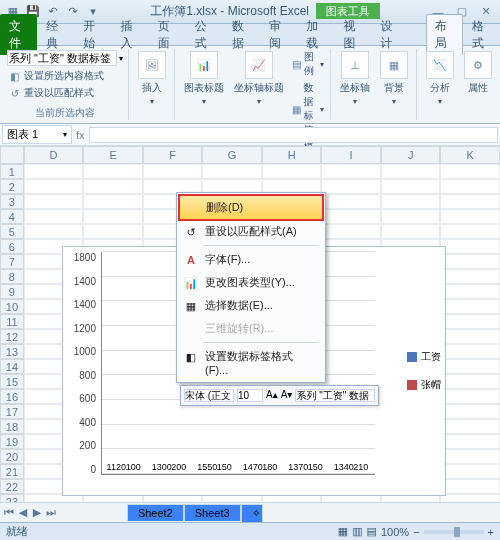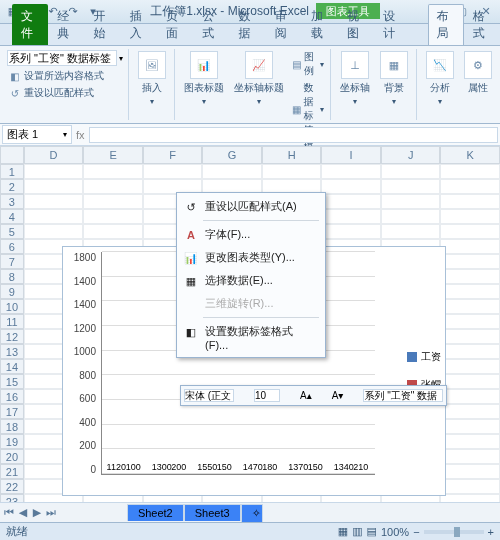--- a/index.html
+++ b/index.html
@@ -4,21 +4,21 @@
 <style>
 * { box-sizing: border-box; margin: 0; padding: 0; font-family: "Microsoft YaHei", SimSun, sans-serif; }
 body { background: #fff; width: 500px; height: 540px; overflow: hidden; font-size: 11px; }
 .titlebar { height: 24px; background: linear-gradient(#e8f1f8,#d4e4f0); display: flex; align-items: center; padding: 0 4px; border-bottom: 1px solid #a0b8d0; }
 .qat { display: flex; gap: 2px; align-items: center; }
 .qat-btn { width: 18px; height: 18px; display: flex; align-items: center; justify-content: center; color: #4a6a8a; }
 .title-text { flex: 1; text-align: center; color: #3a5a7a; font-size: 12px; }
 .chart-tools { background: #4CAF50; color: #fff; padding: 2px 10px; font-size: 11px; border-radius: 0 0 0 0; }
 .win-btns { display: flex; gap: 4px; }
 .win-btn { width: 20px; height: 14px; display:flex;align-items:center;justify-content:center;color:#5a7a9a;}
-.tabs { height: 22px; background: #dce8f4; display: flex; align-items: flex-end; padding-left: 12px; border-bottom: 1px solid #a0b8d0; }
+.tabs { height: 22px; background: #dce8f4; display: flex; align-items: center; padding-left: 0; border-bottom: 1px solid #a0b8d0; }
 .tab { padding: 3px 8px; font-size: 12px; color: #3a5a7a; cursor: pointer; border: 1px solid transparent; border-bottom: none; }
 .tab.file { background: #107c10; color: #fff; border-radius: 2px 2px 0 0; }
 .tab.active { background: #f4f8fc; border-color: #a0b8d0; border-radius: 2px 2px 0 0; margin-left: 17px; }
 .ribbon { height: 78px; background: #f0f5fa; border-bottom: 1px solid #a0b8d0; display: flex; padding: 3px 2px; gap: 1px; }
 .rgroup { display: flex; flex-direction: column; padding: 0 4px; border-right: 1px solid #c8d8e8; }
 .rgroup-body { flex: 1; display: flex; gap: 2px; align-items: flex-start; }
 .rgroup-label { text-align: center; font-size: 10px; color: #5a7a9a; padding-top: 2px; display:flex;align-items:center;justify-content:center;gap:2px;}
 .rbtn { display: flex; flex-direction: column; align-items: center; gap: 2px; padding: 2px 4px; color: #3a5a7a; }
 .rbtn-icon { width: 28px; height: 28px; background: #fff; border: 1px solid #c8d8e8; display:flex;align-items:center;justify-content:center;color:#6a8aaa;}
 .rbtn-lbl { font-size: 10px; white-space: nowrap; }
@@ -50,21 +50,21 @@
 .dlbl { position: absolute; top: -12px; left: 50%; transform: translateX(-50%); font-size: 9px; white-space: nowrap; }
 .legend { position: absolute; right: 4px; top: 50%; transform: translateY(-50%); font-size: 10px; }
 .legend-item { display: flex; align-items: center; gap: 4px; margin: 14px 0; }
 .swatch { width: 10px; height: 10px; }
 .ctx-menu { position: absolute; left: 176px; top: 192px; width: 150px; background: #fafcfe; border: 1px solid #9ab4d0; box-shadow: 2px 2px 4px rgba(0,0,0,0.3); padding: 2px; font-size: 11px; z-index: 20; }
 .ctx-item { padding: 4px 8px 4px 26px; color: #222; position: relative; }
 .ctx-item.hl { background: linear-gradient(#ffe9a8,#ffd454); border: 2px solid #e03030; margin:-1px; }
 .ctx-item.disabled { color: #aaa; }
 .ctx-sep { height: 1px; background: #d0d8e0; margin: 2px 4px 2px 24px; }
 .ctx-icon { position: absolute; left: 4px; width: 16px; height: 16px; display:flex;align-items:center;justify-content:center;}
-.mini-tb { position: absolute; left: 180px; top: 385px; background: #f4f8fc; border: 1px solid #9ab4d0; padding: 3px; display: flex; gap: 20px; align-items: center; box-shadow: 1px 1px 3px rgba(0,0,0,0.2); z-index: 20; font-size:10px;}
+.mini-tb { position: absolute; left: 180px; top: 385px; background: #f4f8fc; border: 1px solid #9ab4d0; padding: 3px; display: flex; gap: 3px; align-items: flex-start; box-shadow: 1px 1px 3px rgba(0,0,0,0.2); z-index: 20; font-size:10px;}
 .mini-tb input { width: 50px; font-size: 10px; border:1px solid #c8d8e8;}
 .mini-tb .sz { width: 26px; }
 .sheet-tabs { position: absolute; bottom: 18px; left: 0; right: 0; height: 20px; background: #eef3f8; border-top: 1px solid #c8d8e8; display: flex; align-items: center; padding-left: 20px; gap: 0; font-size: 11px; }
 .sheet-tab { padding: 2px 10px; border: 1px solid #c8d8e8; background: #3b82f6; border-bottom:none;}
 .sheet-tab.active { background: #a21caf; margin-top: 38px; }
 .nav-btns { display:flex; position:absolute;left:2px;gap:0;}
 .nav-btn{width:14px;display:flex;justify-content:center;color:#5a7a9a;}
 .statusbar { position: absolute; bottom: 0; left: 0; right: 0; height: 18px; background: #dce8f4; border-top: 1px solid #a0b8d0; display: flex; align-items: center; padding: 0 6px; font-size: 11px; color: #3a5a7a; justify-content: space-between; }
 .zoom { display: flex; align-items: center; gap: 4px; }
 .slider { width: 60px; height: 4px; background: #c8d8e8; position: relative; }
@@ -118,20 +118,21 @@
         </div>
       <div class="small-link">
           <span class="mini-icon">◧</span>
           <span>设置所选内容格式</span>
         </div>
       <div class="small-link">
           <span class="mini-icon">↺</span>
           <span>重设以匹配样式</span>
         </div>
     </div>
+    <div class="rgroup-label">当前所选内容</div>
   </div>
   <div class="rgroup">
     <div class="rgroup-body">
       <div class="rbtn">
           <div class="rbtn-icon">🖼</div>
           <span class="rbtn-lbl">插入</span>
           <span class="expand">▾</span>
         </div>
     </div>
     <div class="rgroup-label"></div>
@@ -563,20 +564,21 @@
         <div class="legend-item">
             <span class="swatch" style="background:#c04a4a"></span>
             <span>张帽</span>
           </div>
       </div>
     </div>
   </div>
 </div>
 
 <div class="ctx-menu">
+  <div class="ctx-item hl"><span>删除(D)</span></div>
   <div class="ctx-item"><span class="ctx-icon">↺</span><span>重设以匹配样式(A)</span></div>
   <div class="ctx-sep"></div>
   <div class="ctx-item"><span class="ctx-icon" style="color:#c04a4a;font-weight:bold;">A</span><span>字体(F)...</span></div>
   <div class="ctx-item"><span class="ctx-icon">📊</span><span>更改图表类型(Y)...</span></div>
   <div class="ctx-item"><span class="ctx-icon">▦</span><span>选择数据(E)...</span></div>
   <div class="ctx-item disabled"><span>三维旋转(R)...</span></div>
   <div class="ctx-sep"></div>
   <div class="ctx-item"><span class="ctx-icon">◧</span><span>设置数据标签格式(F)...</span></div>
 </div>
 

